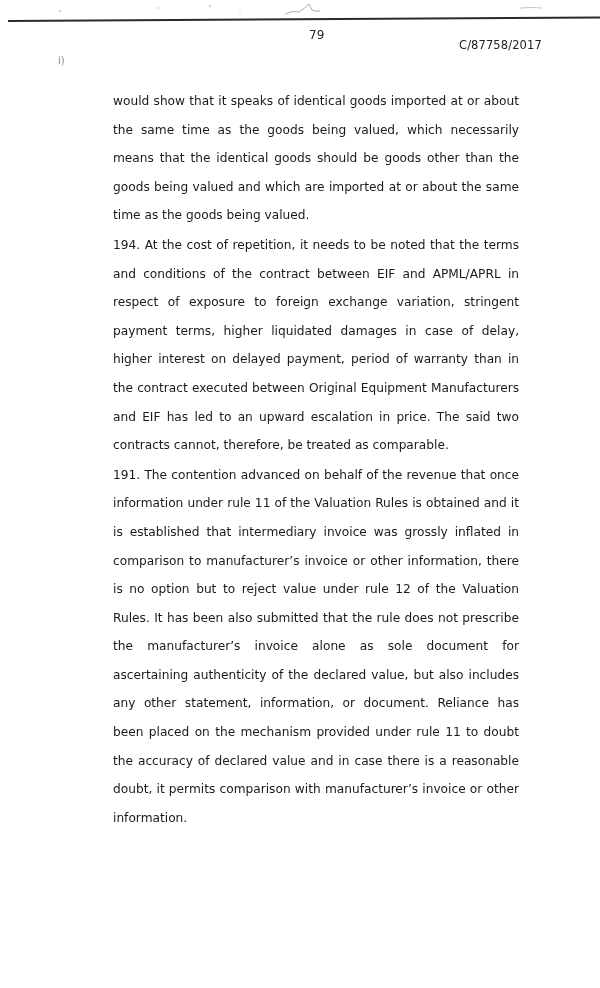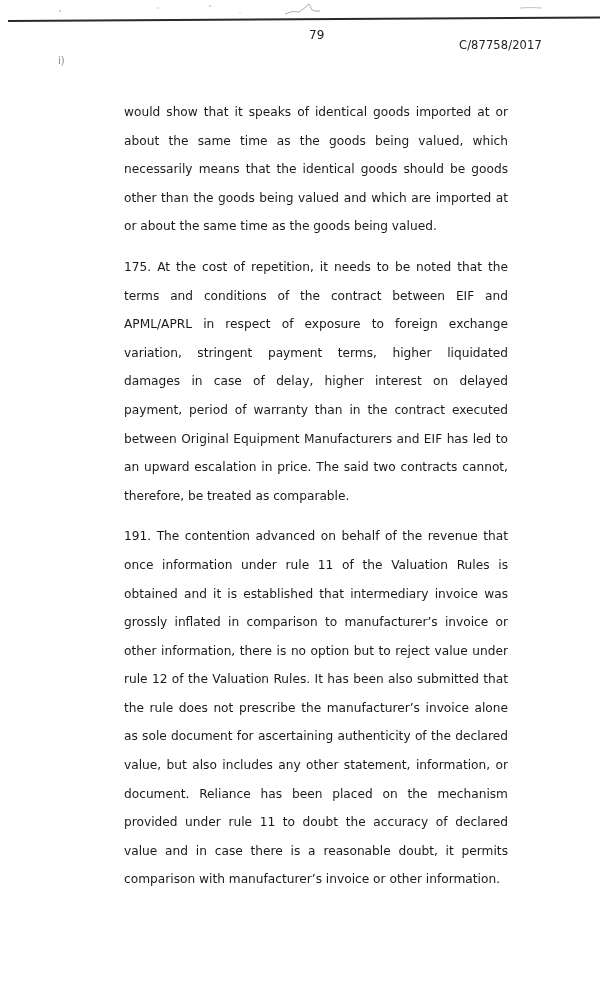--- a/index.html
+++ b/index.html
@@ -56,21 +56,21 @@
   .body-text {
     position: absolute;
     left: 112px;
     top: 86px;
     width: 408px;
     font-size: 12.2px;
     line-height: 28.6px;
     text-align: justify;
   }
   .para {
-    margin: 12px;
+    margin: 1px;
   }
 </style>
 </head>
 <body>
 
 <div class="scan-specks">
   <svg width="600" height="20" viewBox="0 0 600 20">
     <circle cx="60" cy="11" r="0.8" fill="#999"></circle>
     <circle cx="158" cy="8" r="0.7" fill="#aaa"></circle>
     <circle cx="210" cy="6" r="0.8" fill="#999"></circle>
@@ -84,20 +84,20 @@
 
 <div class="page-number">79</div>
 <div class="case-number">C/87758/2017</div>
 <div class="margin-mark">i)</div>
 
 <div class="body-text">
   <p class="para">
     <span>would show that it speaks of identical goods imported at or about the same time as the goods being valued, which necessarily means that the identical goods should be goods other than the goods being valued and which are imported at or about the same time as the goods being valued.</span>
   </p>
   <p class="para">
-    <span>175.</span>
+    <span>194.</span>
     <span>At the cost of repetition, it needs to be noted that the terms and conditions of the contract between EIF and APML/APRL in respect of exposure to foreign exchange variation, stringent payment terms, higher liquidated damages in case of delay, higher interest on delayed payment, period of warranty than in the contract executed between Original Equipment Manufacturers and EIF has led to an upward escalation in price. The said two contracts cannot, therefore, be treated as comparable.</span>
   </p>
   <p class="para">
     <span>191.</span>
     <span>The contention advanced on behalf of the revenue that once information under rule 11 of the Valuation Rules is obtained and it is established that intermediary invoice was grossly inflated in comparison to manufacturer’s invoice or other information, there is no option but to reject value under rule 12 of the Valuation Rules. It has been also submitted that the rule does not prescribe the manufacturer’s invoice alone as sole document for ascertaining authenticity of the declared value, but also includes any other statement, information, or document. Reliance has been placed on the mechanism provided under rule 11 to doubt the accuracy of declared value and in case there is a reasonable doubt, it permits comparison with manufacturer’s invoice or other information.</span>
   </p>
 </div>
 
 </body></html>

